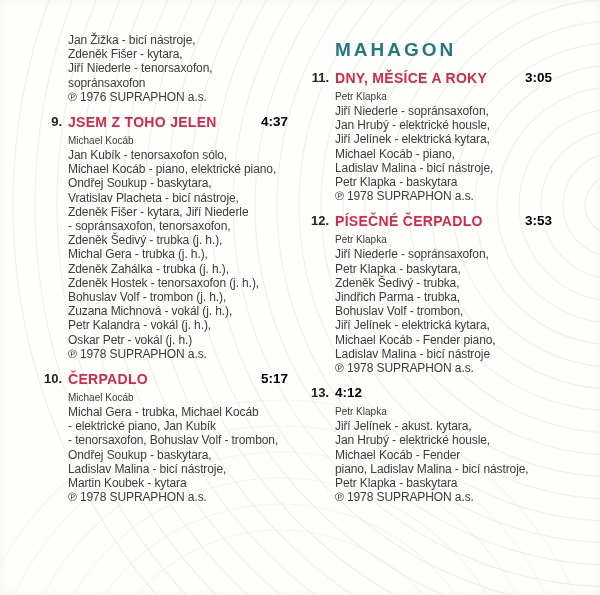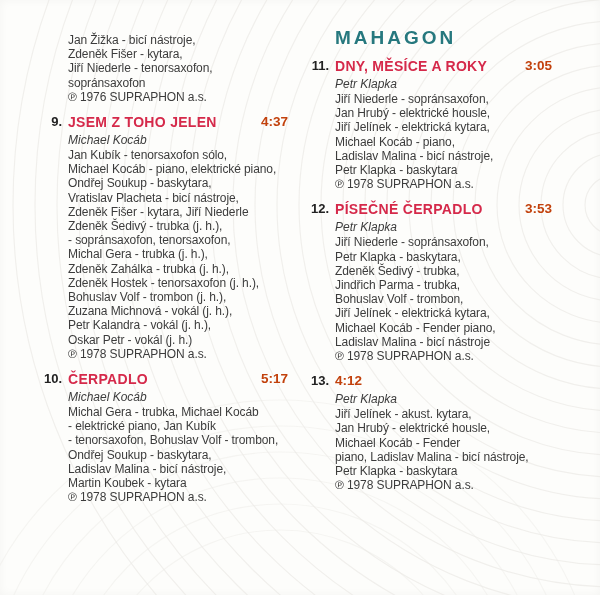--- a/index.html
+++ b/index.html
@@ -18,21 +18,21 @@
 
   .bg-contours {
     position: absolute;
     left: 0; top: 0;
     width: 600px; height: 595px;
     pointer-events: none;
   }
 
   .col { position: absolute; }
   .col-left  { left: 50px;  top: 33px; width: 238px; }
-  .col-right { left: 312px; top: 28px; width: 240px; }
+  .col-right { left: 312px; top: 40px; width: 240px; }
 
   .intro {
     padding-left: 18px;
     font-size: 12px;
     line-height: 15px;
     letter-spacing: -0.1px;
     white-space: nowrap;
   }
 
   .band-logo {
@@ -70,27 +70,26 @@
     flex: 1;
     font-weight: bold;
     font-size: 14px;
     letter-spacing: 0.3px;
     color: #d5294a;
     padding-right: 8px;
   }
   .ttime {
     font-weight: bold;
     font-size: 13.5px;
-    color: #c2410c;
+    color: #000000;
     white-space: nowrap;
   }
 
   .composer {
-    font-style: italic;
-    font-size: 12px;
+    font-size: 10px;
     line-height: 15px;
     white-space: nowrap;
   }
 
   .credits { }
   .cl {
     font-size: 12px;
     line-height: 14.2px;
     letter-spacing: -0.1px;
     white-space: nowrap;
@@ -157,22 +156,22 @@
         <span class="ttitle">JSEM Z TOHO JELEN</span>
         <span class="ttime">4:37</span>
       </div>
       <div class="composer">Michael Kocáb</div>
       <div class="credits">
           <div class="cl">Jan Kubík - tenorsaxofon sólo,</div>
           <div class="cl">Michael Kocáb - piano, elektrické piano,</div>
           <div class="cl">Ondřej Soukup - baskytara,</div>
           <div class="cl">Vratislav Placheta - bicí nástroje,</div>
           <div class="cl">Zdeněk Fišer - kytara, Jiří Niederle</div>
+          <div class="cl">- sopránsaxofon, tenorsaxofon,</div>
           <div class="cl">Zdeněk Šedivý - trubka (j. h.),</div>
-          <div class="cl">- sopránsaxofon, tenorsaxofon,</div>
           <div class="cl">Michal Gera - trubka (j. h.),</div>
           <div class="cl">Zdeněk Zahálka - trubka (j. h.),</div>
           <div class="cl">Zdeněk Hostek - tenorsaxofon (j. h.),</div>
           <div class="cl">Bohuslav Volf - trombon (j. h.),</div>
           <div class="cl">Zuzana Michnová - vokál (j. h.),</div>
           <div class="cl">Petr Kalandra - vokál (j. h.),</div>
           <div class="cl">Oskar Petr - vokál (j. h.)</div>
           <div class="cl">℗ 1978 SUPRAPHON a.s.</div>
         </div>
     </section>

